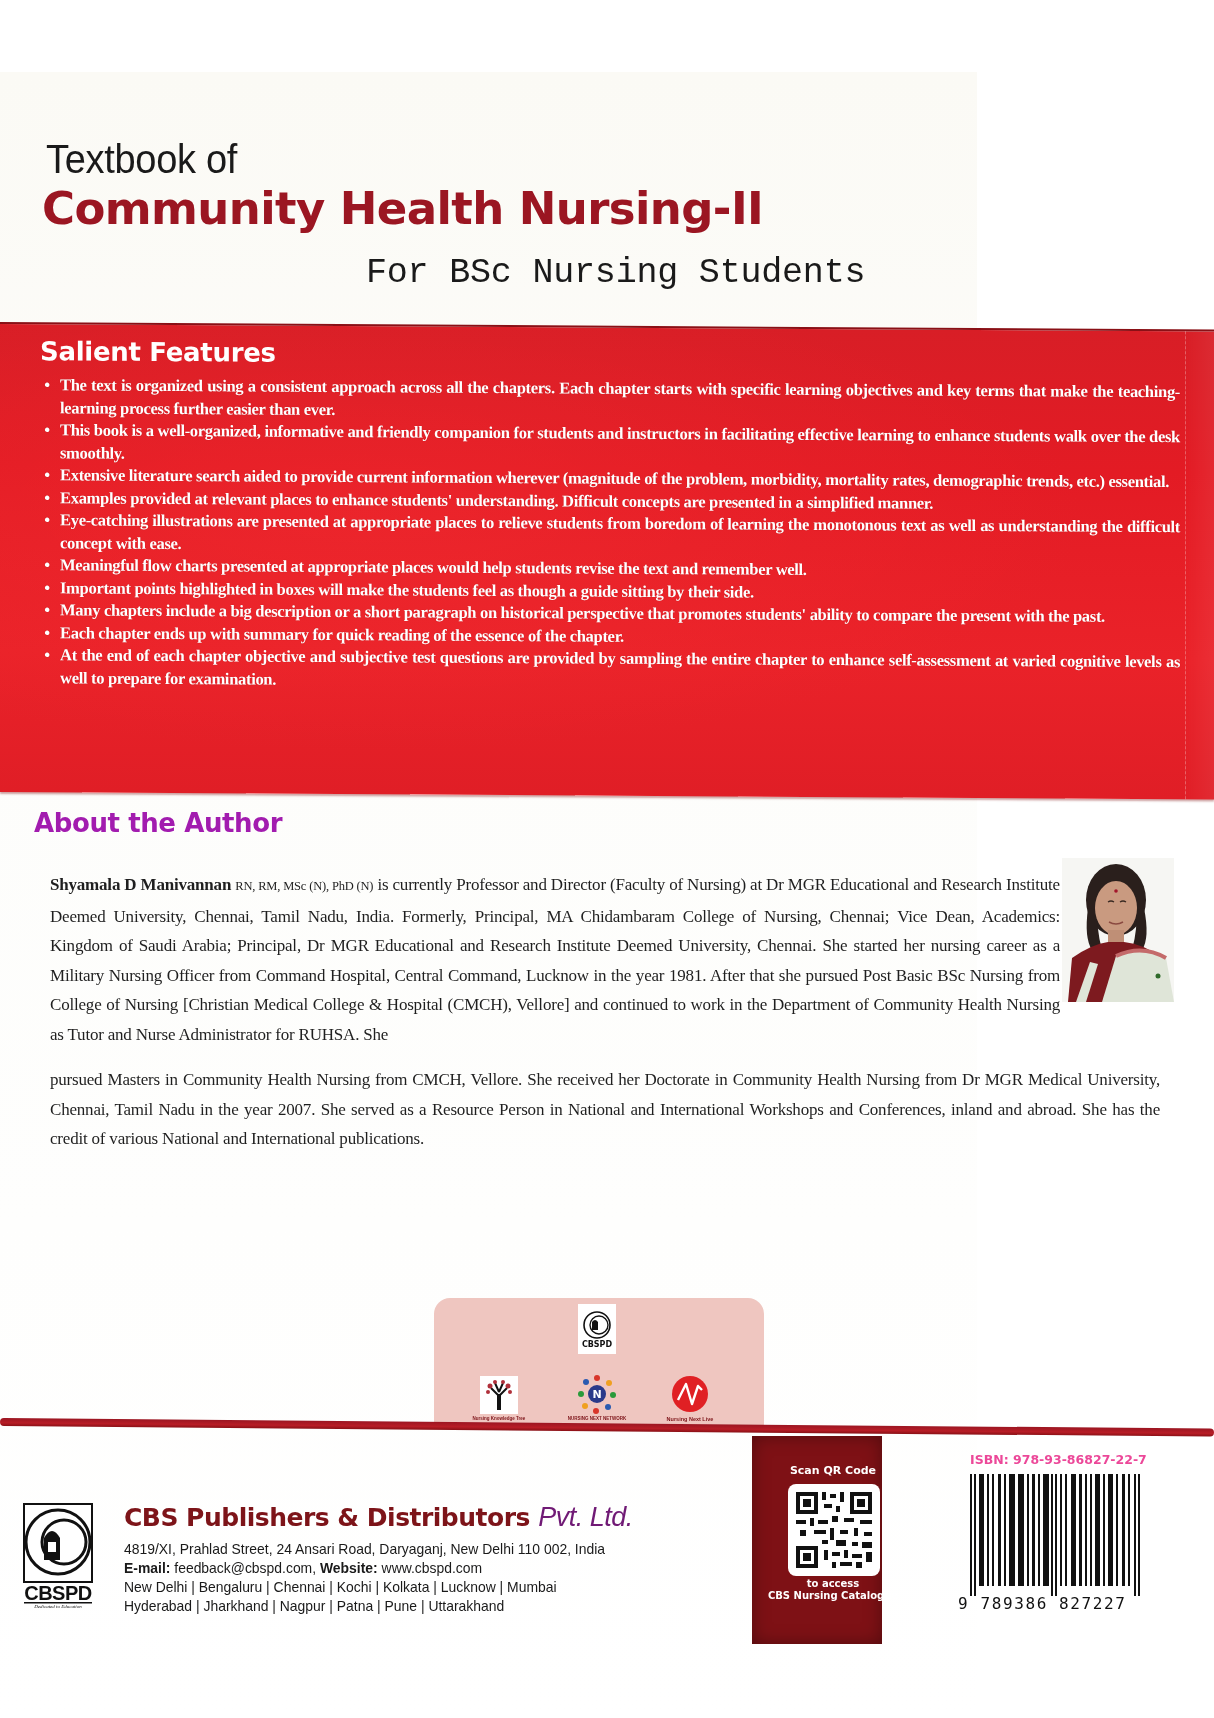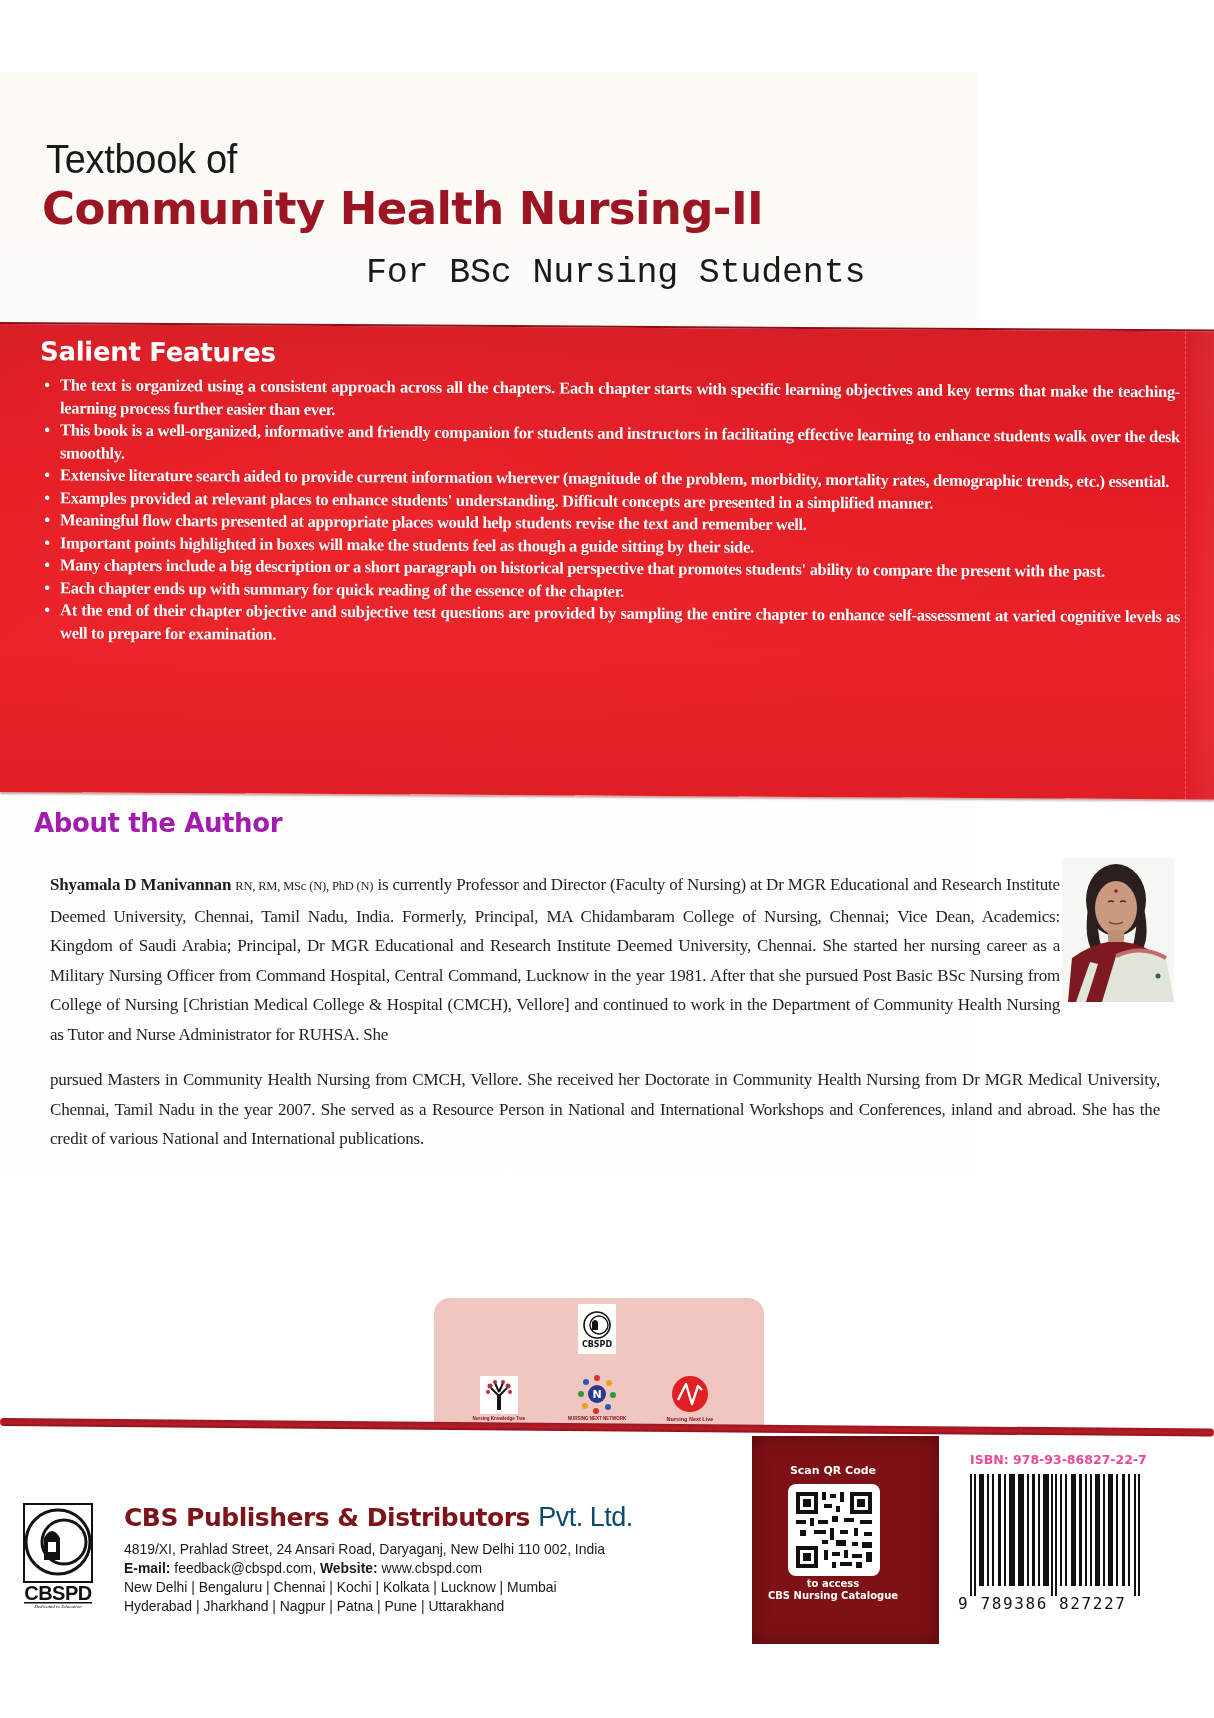--- a/index.html
+++ b/index.html
@@ -105,31 +105,31 @@
     }
     
     .pub-logo {
       position: absolute; left: 22px; top: 1502px; width: 72px; height: 112px;
     }
     .pub-name {
       position: absolute; left: 124px; top: 1502px; white-space: nowrap;
       font-family: "DejaVu Sans", sans-serif; font-size: 25px; font-weight: 700;
       color: #7d1419; letter-spacing: -0.5px;
     }
-    .pub-name .suffix { font-weight: 400; color: #0c4a6e; font-family: "Liberation Sans", sans-serif; font-size: 27px; }
+    .pub-name .suffix { font-weight: 400; color: #701a75; font-family: "Liberation Sans", sans-serif; font-size: 27px; font-style: italic; }
     .pub-lines {
       position: absolute; left: 124px; top: 1540px;
       font-family: "Liberation Sans", sans-serif; font-size: 14.5px; line-height: 19px;
       color: #1a1a1a; white-space: nowrap; transform: scaleX(0.96); transform-origin: left top;
     }
     .pub-lines div { margin: 0; }
     .pub-lines b { font-weight: 700; }
     
     .qr-panel {
-      position: absolute; left: 752px; top: 1436px; width: 187px; height: 208px;
+      position: absolute; left: 752px; top: 1436px; width: 130px; height: 208px;
       background: #7e1115;
       box-shadow: inset 0 0 18px rgba(0,0,0,0.35);
     }
     .qr-title {
       position: absolute; left: 0; top: 28px; width: 162px; text-align: center;
       font-family: "DejaVu Sans", sans-serif; font-size: 11px; font-weight: 700; color: #ffffff;
     }
     .qr-box {
       position: absolute; left: 36px; top: 48px; width: 92px; height: 92px;
       background: #ffffff; border-radius: 8px;
@@ -163,26 +163,26 @@
 </div>
 
 <section class="features">
   <div class="features-edge"></div>
   <h2 class="features-heading" style="margin:0;">Salient Features</h2>
   <ul class="features-list">
     <li><span class="bullet">•</span><span>The text is organized using a consistent approach across all the chapters. Each chapter starts with specific learning objectives and key terms that make the teaching-learning process further easier than ever.</span></li>
     <li><span class="bullet">•</span><span>This book is a well-organized, informative and friendly companion for students and instructors in facilitating effective learning to enhance students walk over the desk smoothly.</span></li>
     <li><span class="bullet">•</span><span>Extensive literature search aided to provide current information wherever (magnitude of the problem, morbidity, mortality rates, demographic trends, etc.) essential.</span></li>
     <li><span class="bullet">•</span><span>Examples provided at relevant places to enhance students' understanding. Difficult concepts are presented in a simplified manner.</span></li>
-    <li><span class="bullet">•</span></li>
+    <li><span class="bullet">•</span><span>Eye-catching illustrations are presented at appropriate places to relieve students from boredom of learning the monotonous text as well as understanding the difficult concept with ease.</span></li>
     <li><span class="bullet">•</span><span>Meaningful flow charts presented at appropriate places would help students revise the text and remember well.</span></li>
     <li><span class="bullet">•</span><span>Important points highlighted in boxes will make the students feel as though a guide sitting by their side.</span></li>
     <li><span class="bullet">•</span><span>Many chapters include a big description or a short paragraph on historical perspective that promotes students' ability to compare the present with the past.</span></li>
     <li><span class="bullet">•</span><span>Each chapter ends up with summary for quick reading of the essence of the chapter.</span></li>
-    <li><span class="bullet">•</span><span>At the end of their chapter objective and subjective test questions are provided by sampling the entire chapter to enhance self-assessment at varied cognitive levels as well to prepare for examination.</span></li>
+    <li><span class="bullet">•</span><span>At the end of each chapter objective and subjective test questions are provided by sampling the entire chapter to enhance self-assessment at varied cognitive levels as well to prepare for examination.</span></li>
   </ul>
 </section>
 
 <h2 class="about-heading" style="margin:0;">About the Author</h2>
 <div class="about-body">
   <p class="wrapped"><span class="author-name">Shyamala D Manivannan</span> <span class="author-creds">RN, RM, MSc (N), PhD (N)</span> <span>is currently Professor and Director (Faculty of Nursing) at Dr MGR Educational and Research Institute Deemed University, Chennai, Tamil Nadu, India. Formerly, Principal, MA Chidambaram College of Nursing, Chennai; Vice Dean, Academics: Kingdom of Saudi Arabia; Principal, Dr MGR Educational and Research Institute Deemed University, Chennai. She started her nursing career as a Military Nursing Officer from Command Hospital, Central Command, Lucknow in the year 1981. After that she pursued Post Basic BSc Nursing from College of Nursing [Christian Medical College &amp; Hospital (CMCH), Vellore] and continued to work in the Department of Community Health Nursing as Tutor and Nurse Administrator for RUHSA. She</span></p>
   <p><span>pursued Masters in Community Health Nursing from CMCH, Vellore. She received her Doctorate in Community Health Nursing from Dr MGR Medical University, Chennai, Tamil Nadu in the year 2007. She served as a Resource Person in National and International Workshops and Conferences, inland and abroad. She has the credit of various National and International publications.</span></p>
 </div>
 <div class="author-photo" title="Author photo">
   <svg width="112" height="144" viewBox="0 0 112 144">

